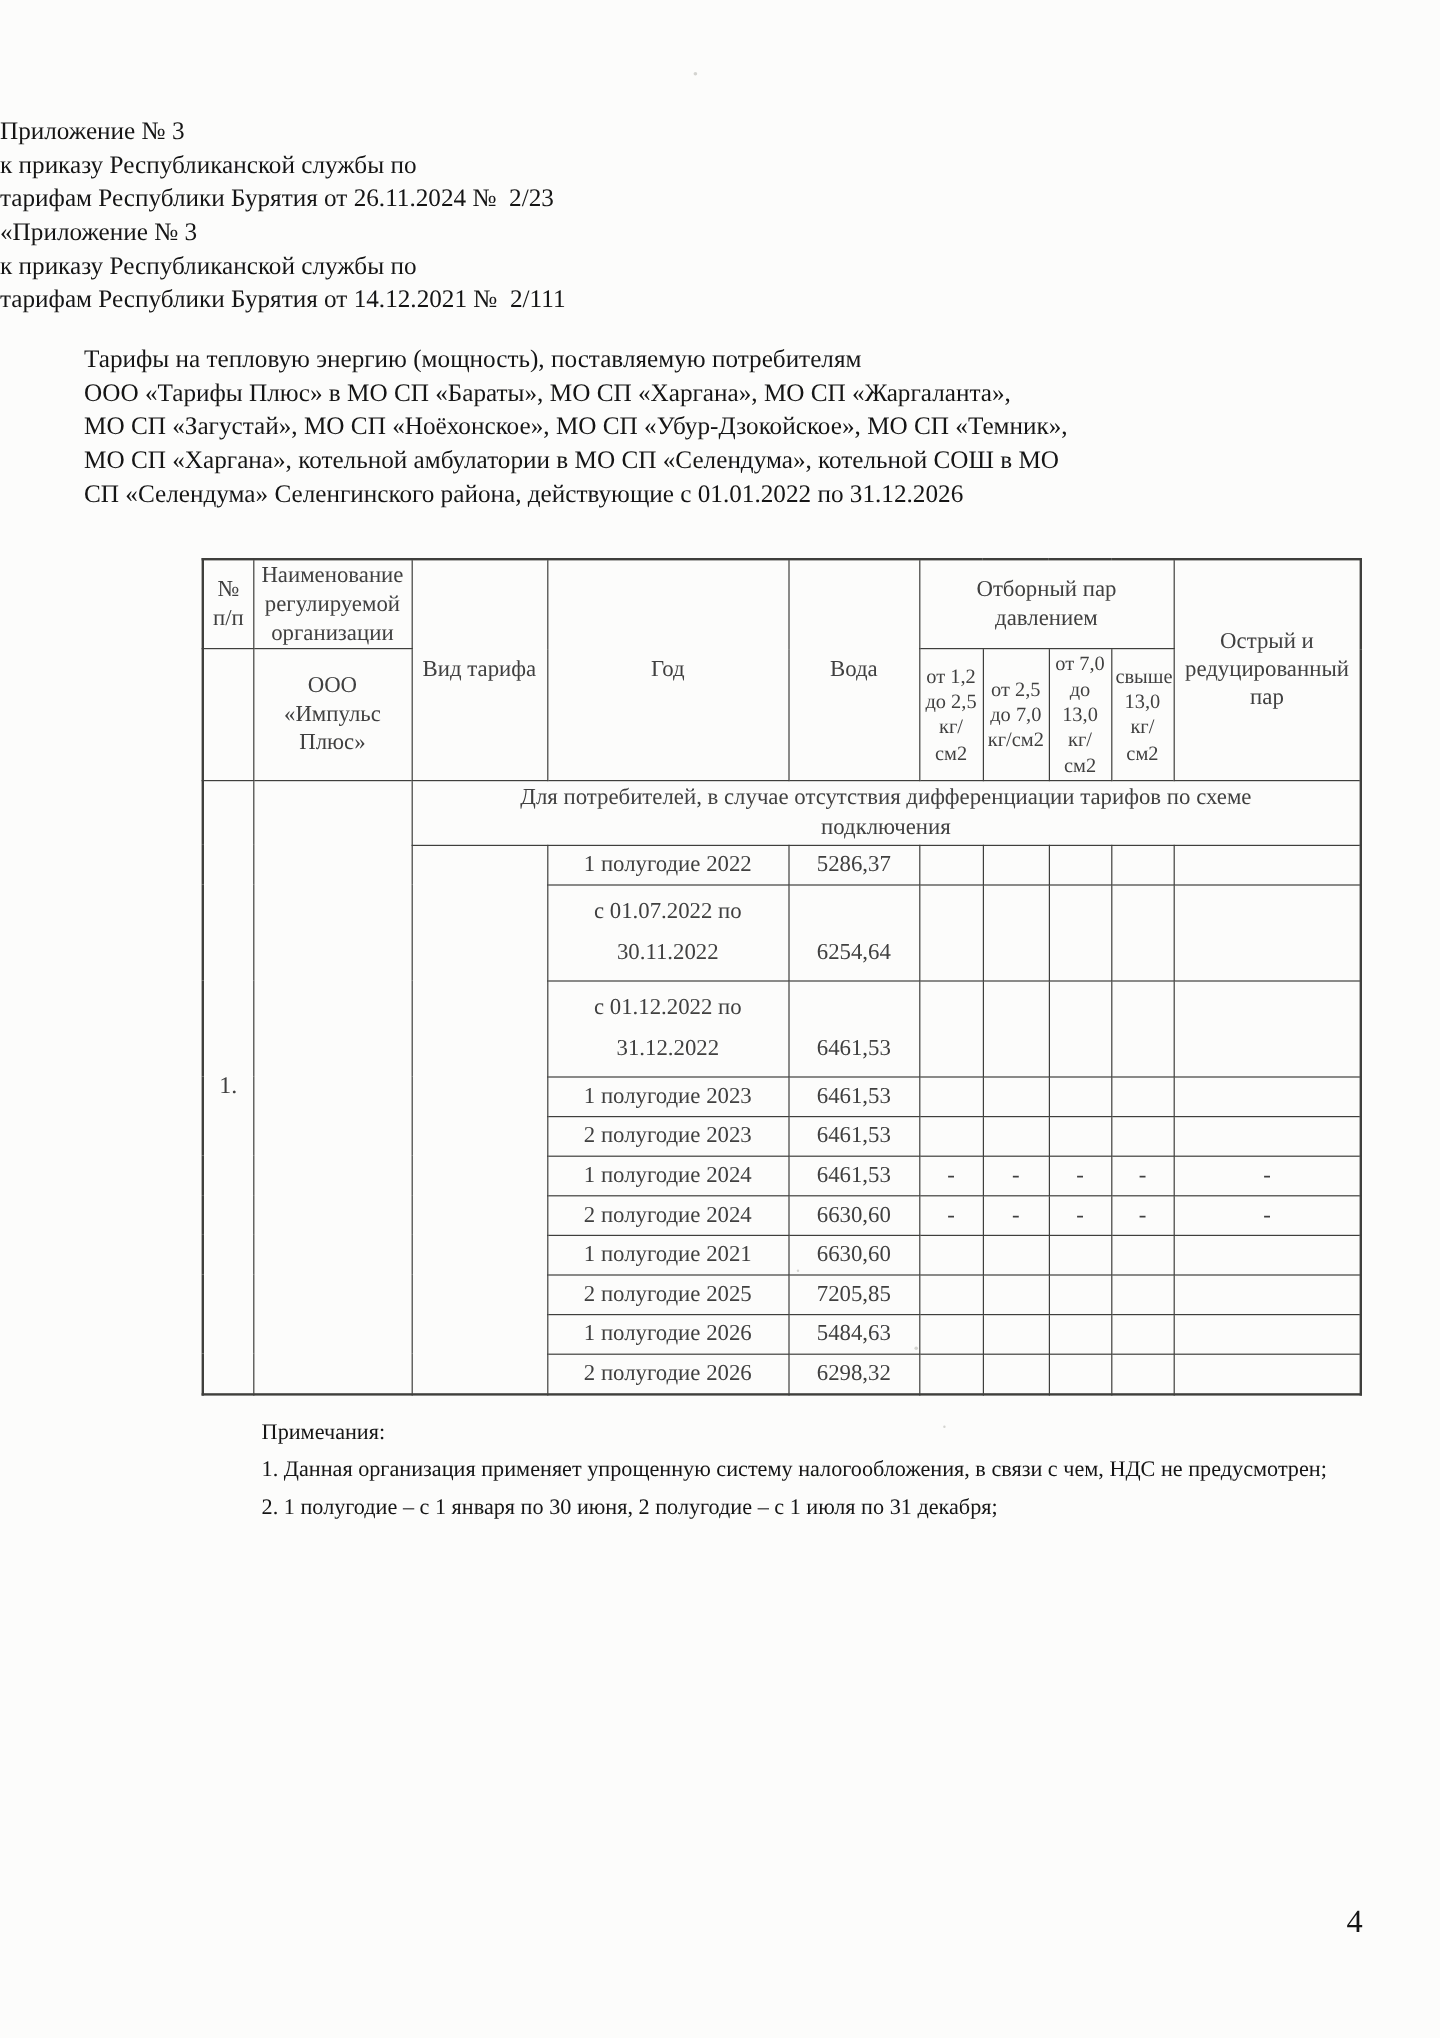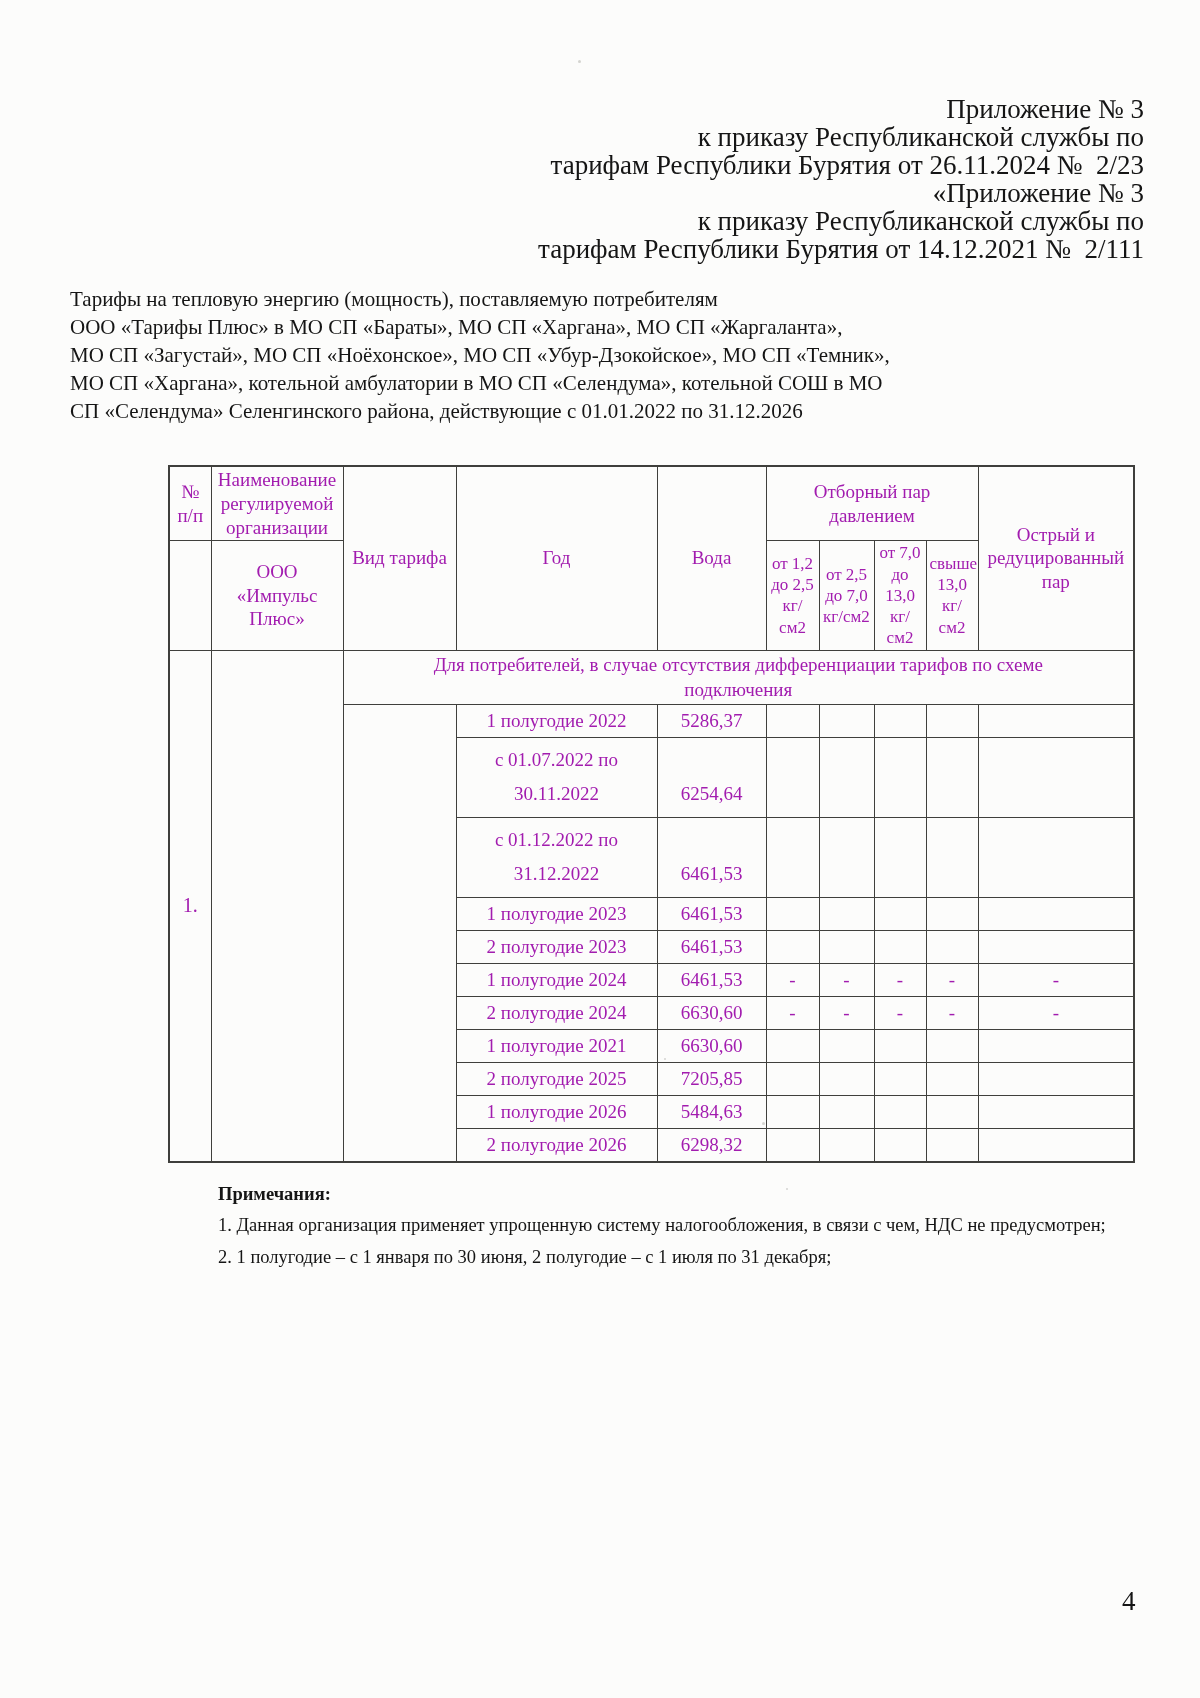--- a/index.html
+++ b/index.html
@@ -13,39 +13,39 @@
   }
   
   .speckle{position:absolute;width:3px;height:3px;border-radius:50%;background:#b9b9b4;opacity:.6;}
   .sp1{left:578px;top:60px;}
   .sp2{left:762px;top:1122px;}
   .sp3{left:664px;top:1058px;width:2px;height:2px;}
   .sp4{left:786px;top:1188px;width:2px;height:2px;}
 
   .appendix{
     margin:95px 56px 0 0;
-    text-align:right;
-    font-size:27px;
+    text-align:left;
+    font-size:21px;
     line-height:28px;
   }
   .appendix div{white-space:pre-wrap;}
 
   .doc-title{
     margin:22px 60px 4px 70px;
     font-size:21px;
     line-height:28px;
   }
 
   table.tariff{
     border-collapse:collapse;
     table-layout:fixed;
     margin:40px 0 0 168px;
     width:965px;
     font-size:19px;
-    color:#a21caf;
+    color:#404040;
     border-radius:17px;
   }
   table.tariff th, table.tariff td{
     border:1px solid #3f3f3c;
     text-align:center;
     vertical-align:middle;
     padding:1px 3px;
     font-weight:normal;
     overflow:hidden;
   }
@@ -58,21 +58,21 @@
   tr.row-data td{height:30px;line-height:1.25;}
   tr.row-double td{height:72px;line-height:34px;margin-top:32px;}
   tr.row-double td.v-bottom{vertical-align:bottom;padding-bottom:6px;}
   td.num-cell{vertical-align:middle;font-size:20px;}
 
   .notes{
     margin:18px 60px 0 218px;
     font-size:18.5px;
     line-height:32px;
   }
-  .notes .notes-head{line-height:26px;margin-bottom:2px;font-weight:bold;}
+  .notes .notes-head{line-height:26px;margin-bottom:2px;}
 
   .page-num{
     position:absolute;
     left:1122px;top:1586px;
     font-size:27px;
   }
 </style>
 </head>
 <body>
 

